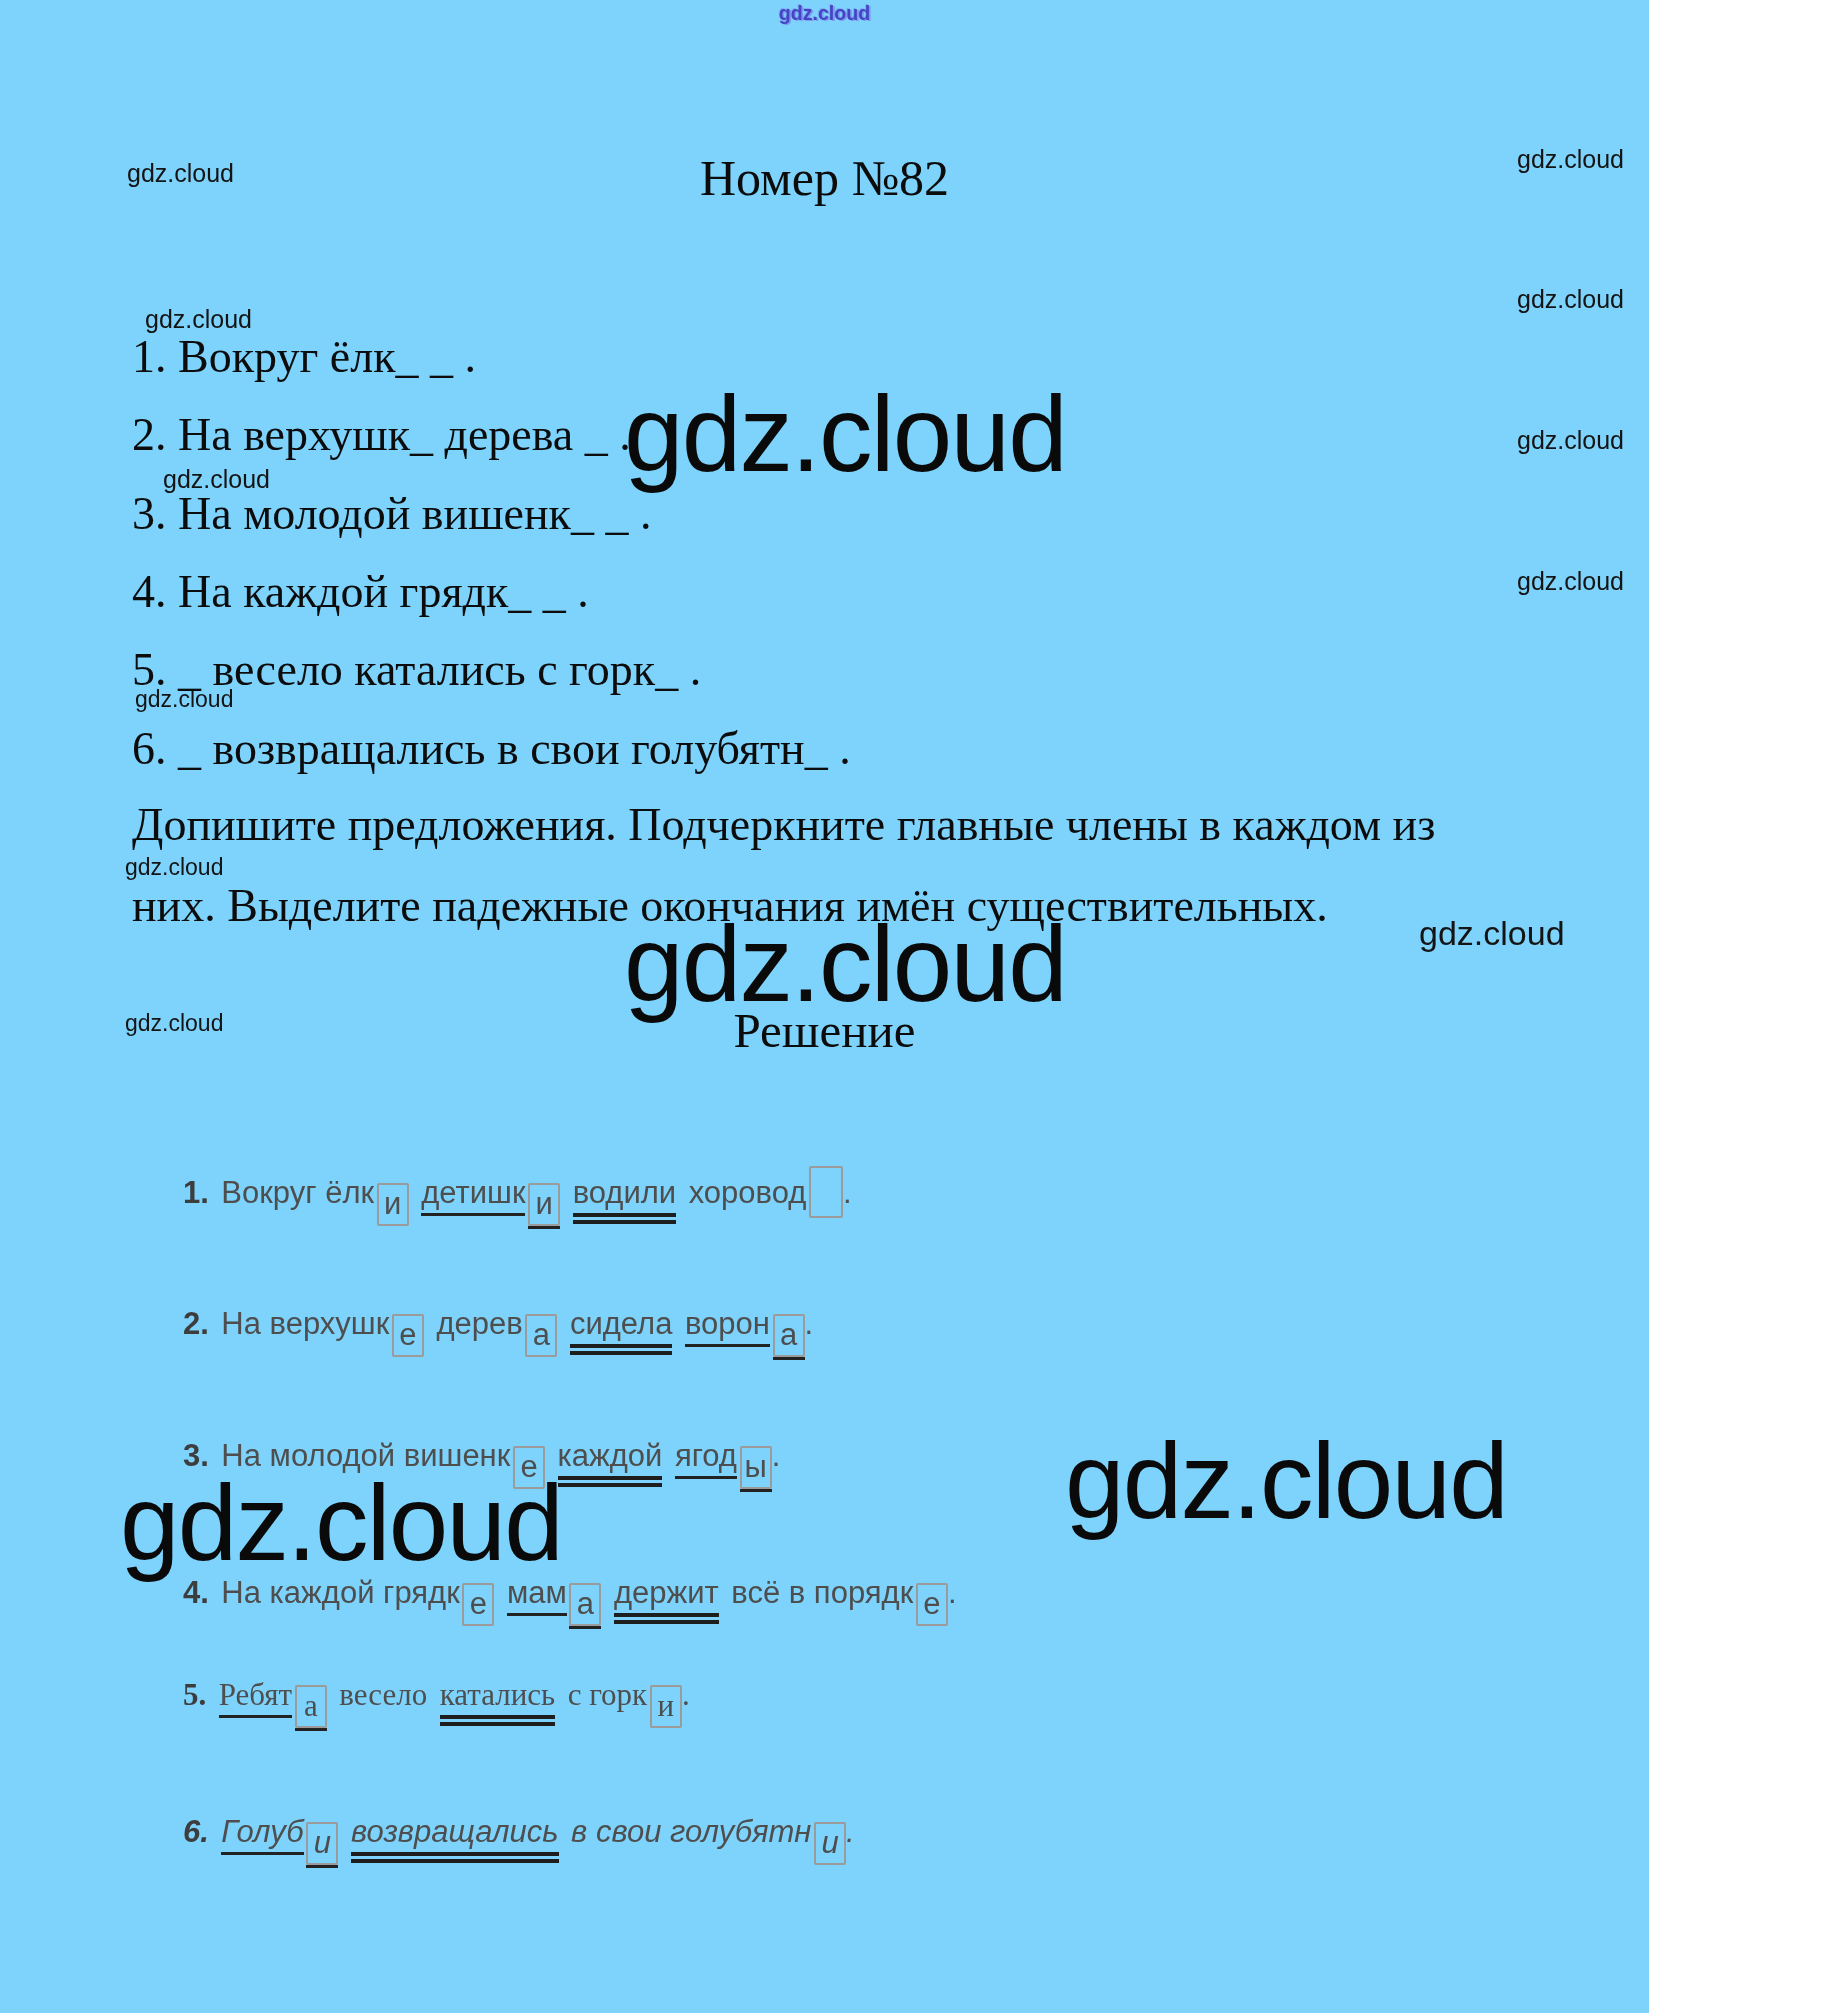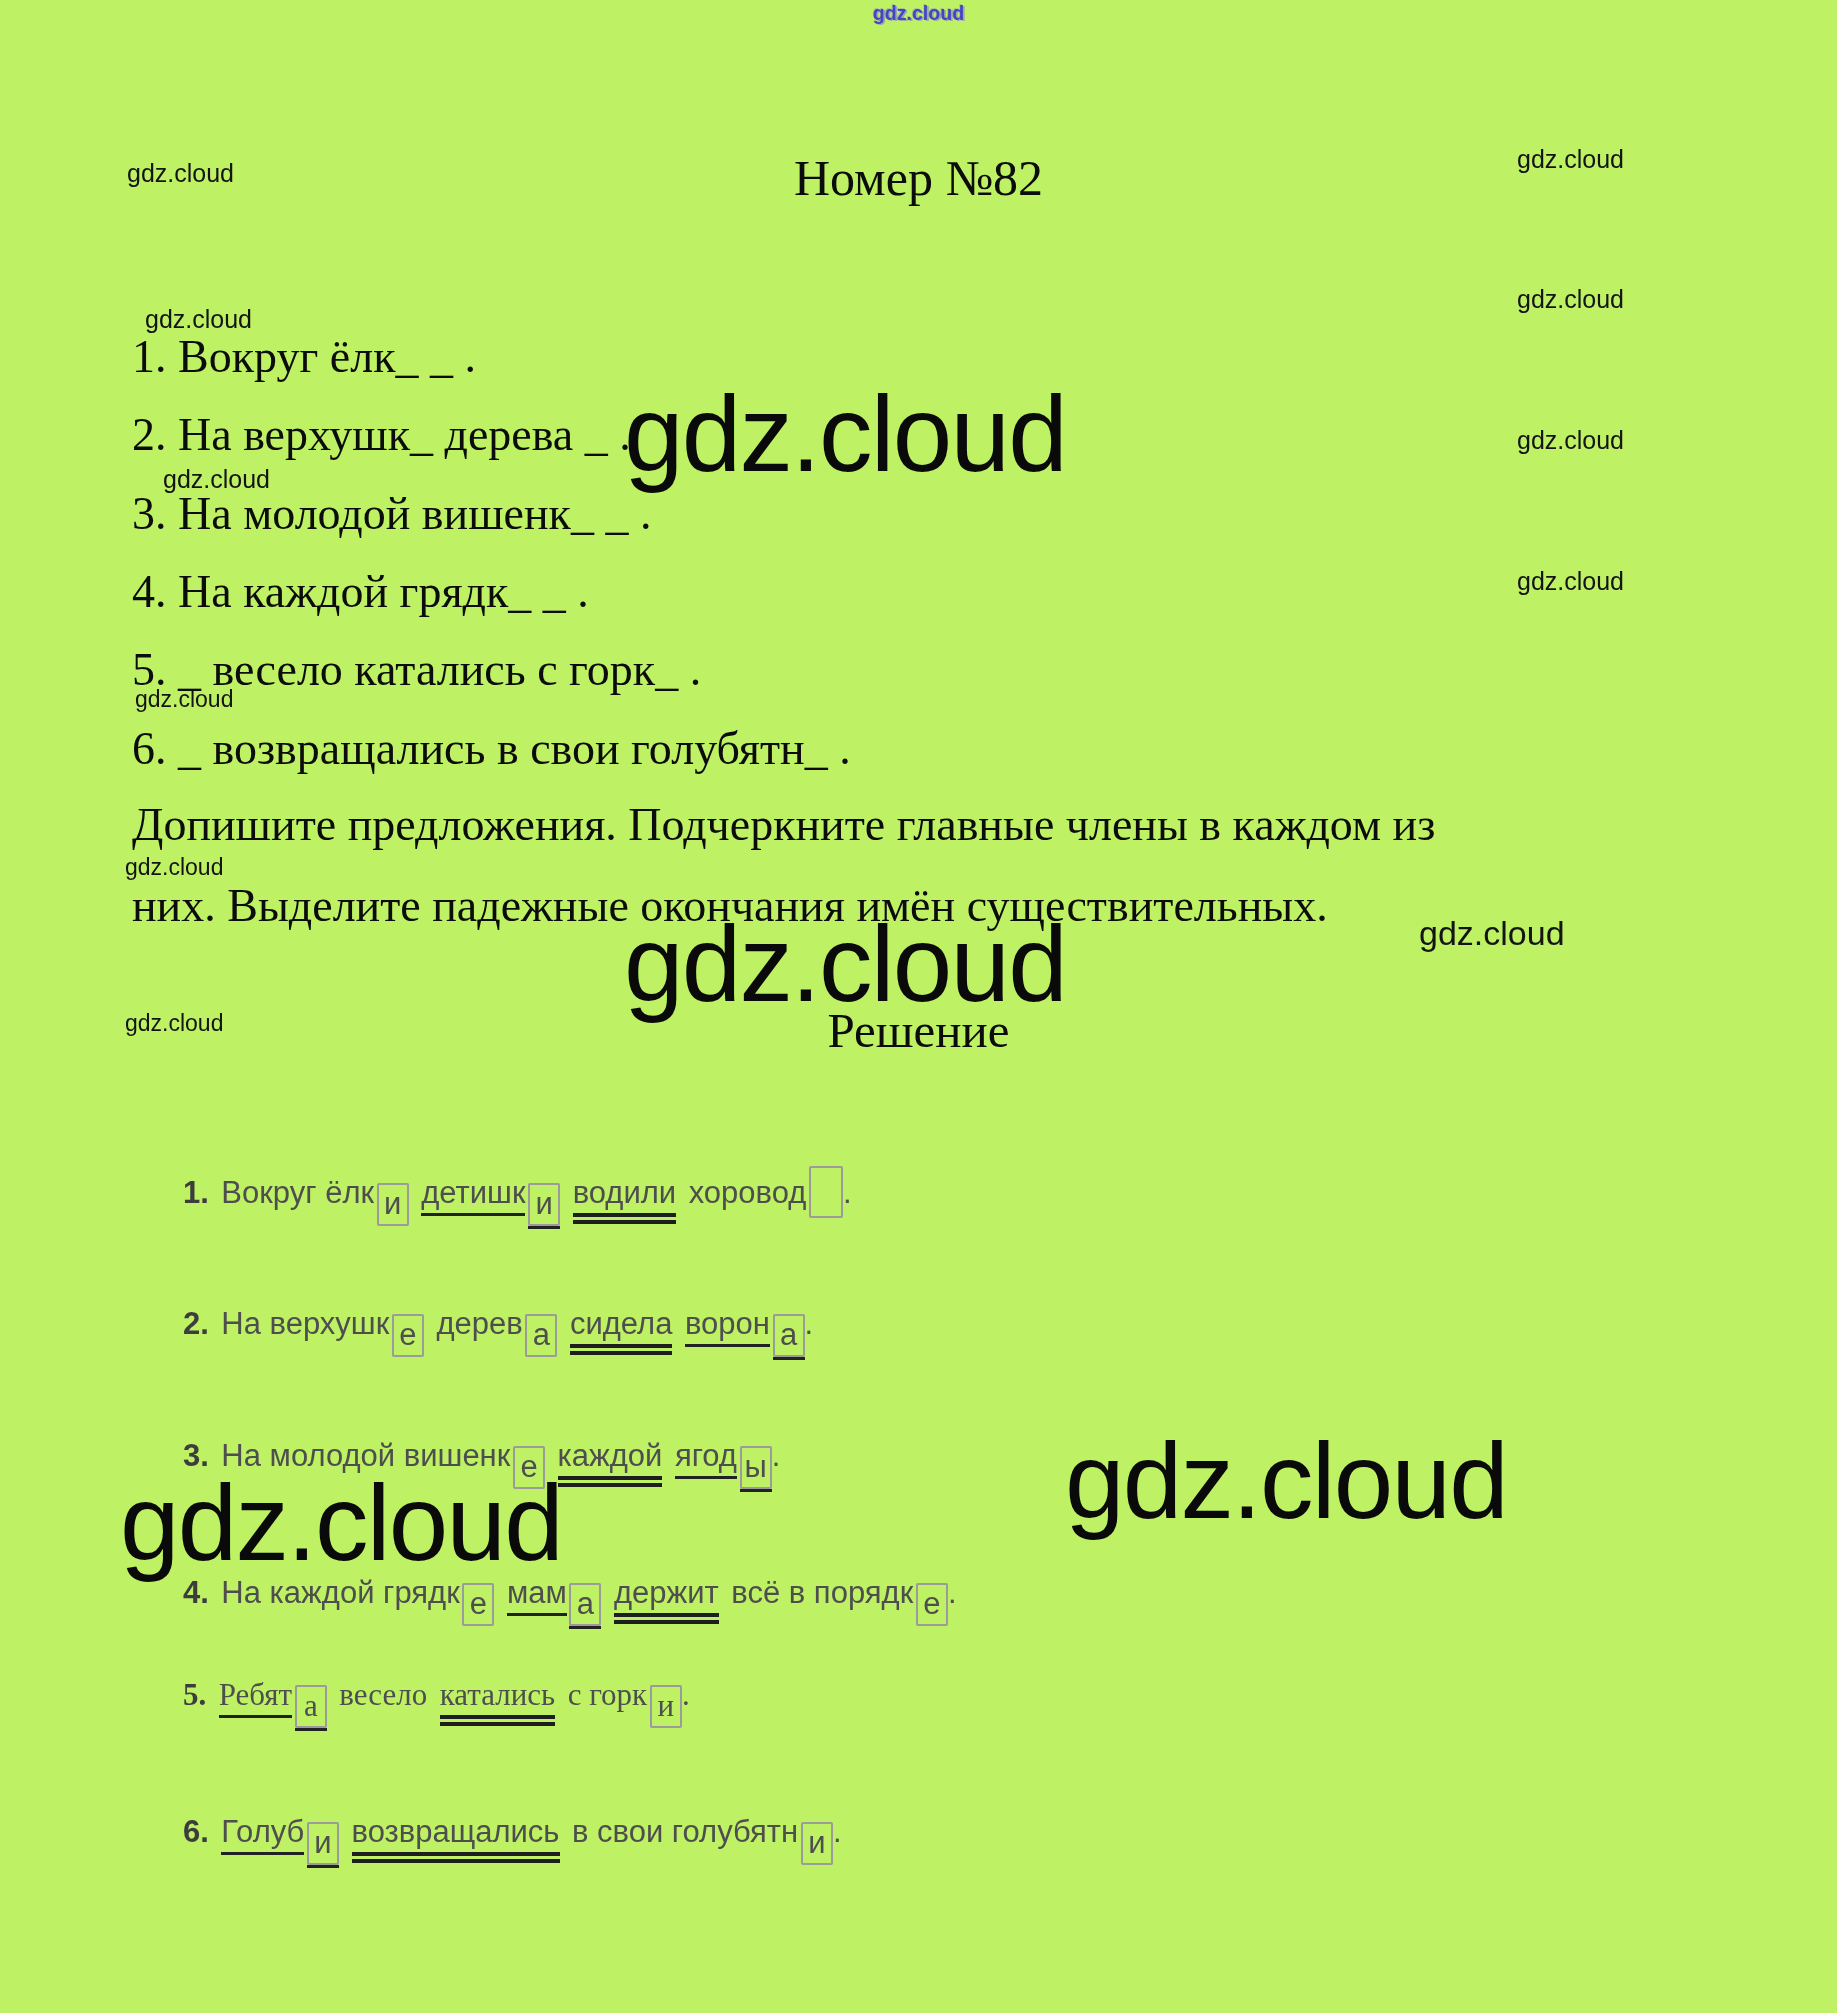--- a/index.html
+++ b/index.html
@@ -1,19 +1,19 @@
 <!DOCTYPE html>
 <html style="font-size:14.3px"><head>
 <meta charset="utf-8">
 <style>
   html,body{margin:0;padding:0;background:#ffffff;}
   #page{
     position:relative;
-    width:1837px;height:2014px;
-    background:#bef264;
+    width:1649px;height:2014px;
+    background:#7dd3fc;
     overflow:hidden;
     font-family:"Liberation Serif", serif;
     color:#0c0c0c;
   }
   .abs{position:absolute;white-space:nowrap;}
 
   
   .wm{font-family:"Liberation Sans", sans-serif;color:#141414;}
   .wm-blue{
     font-size:19.6px;color:#4543c6;font-weight:700;
@@ -89,16 +89,16 @@
   <div class="abs doc-line" style="top:798px;">Допишите предложения. Подчеркните главные члены в каждом из</div>
   <div class="abs doc-line" style="top:879px;">них. Выделите падежные окончания имён существительных.</div>
 
   <div class="abs sol-heading" style="top:1002px;">Решение</div>
 
   <div class="sol-row" style="top:1166px;"><span class="num">1.</span><span class="st">Вокруг ёлк</span><span class="bw"><span class="bx">и</span></span><span class="st u1 sp">детишк</span><span class="bw u1"><span class="bx">и</span></span><span class="st u2 sp">водили</span><span class="st sp">хоровод</span><span class="bw sp"><span class="bx tall"></span></span><span class="st">.</span></div>
   <div class="sol-row" style="top:1303px;"><span class="num">2.</span><span class="st">На верхушк</span><span class="bw"><span class="bx">е</span></span><span class="st sp">дерев</span><span class="bw"><span class="bx">а</span></span><span class="st u2 sp">сидела</span><span class="st u1 sp">ворон</span><span class="bw u1"><span class="bx">а</span></span><span class="st">.</span></div>
   <div class="sol-row" style="top:1435px;"><span class="num">3.</span><span class="st">На молодой вишенк</span><span class="bw"><span class="bx">е</span></span><span class="st u2 sp">каждой</span><span class="st u1 sp">ягод</span><span class="bw u1"><span class="bx">ы</span></span><span class="st">.</span></div>
   <div class="sol-row" style="top:1572px;"><span class="num">4.</span><span class="st">На каждой грядк</span><span class="bw"><span class="bx">е</span></span><span class="st u1 sp">мам</span><span class="bw u1"><span class="bx">а</span></span><span class="st u2 sp">держит</span><span class="st sp">всё в порядк</span><span class="bw"><span class="bx">е</span></span><span class="st">.</span></div>
   <div class="sol-row" style="top:1674px;font-family:Liberation Serif, serif;"><span class="num">5.</span><span class="st u1">Ребят</span><span class="bw u1"><span class="bx">а</span></span><span class="st sp">весело</span><span class="st u2 sp">катались</span><span class="st sp">с горк</span><span class="bw"><span class="bx">и</span></span><span class="st">.</span></div>
-  <div class="sol-row" style="top:1811px;"><span class="num">6.</span><span class="st u1">Голуб</span><span class="bw u1"><span class="bx">и</span></span><span class="st u2 sp">возвращались</span><span class="st sp">в свои голубятн</span><span class="bw"><span class="bx">и</span></span><span class="st">.</span></div>
+  <div class="sol-row" style="top:1811px;font-style:italic;"><span class="num">6.</span><span class="st u1">Голуб</span><span class="bw u1"><span class="bx">и</span></span><span class="st u2 sp">возвращались</span><span class="st sp">в свои голубятн</span><span class="bw"><span class="bx">и</span></span><span class="st">.</span></div>
 
 </div>
 
 
 </body></html>

